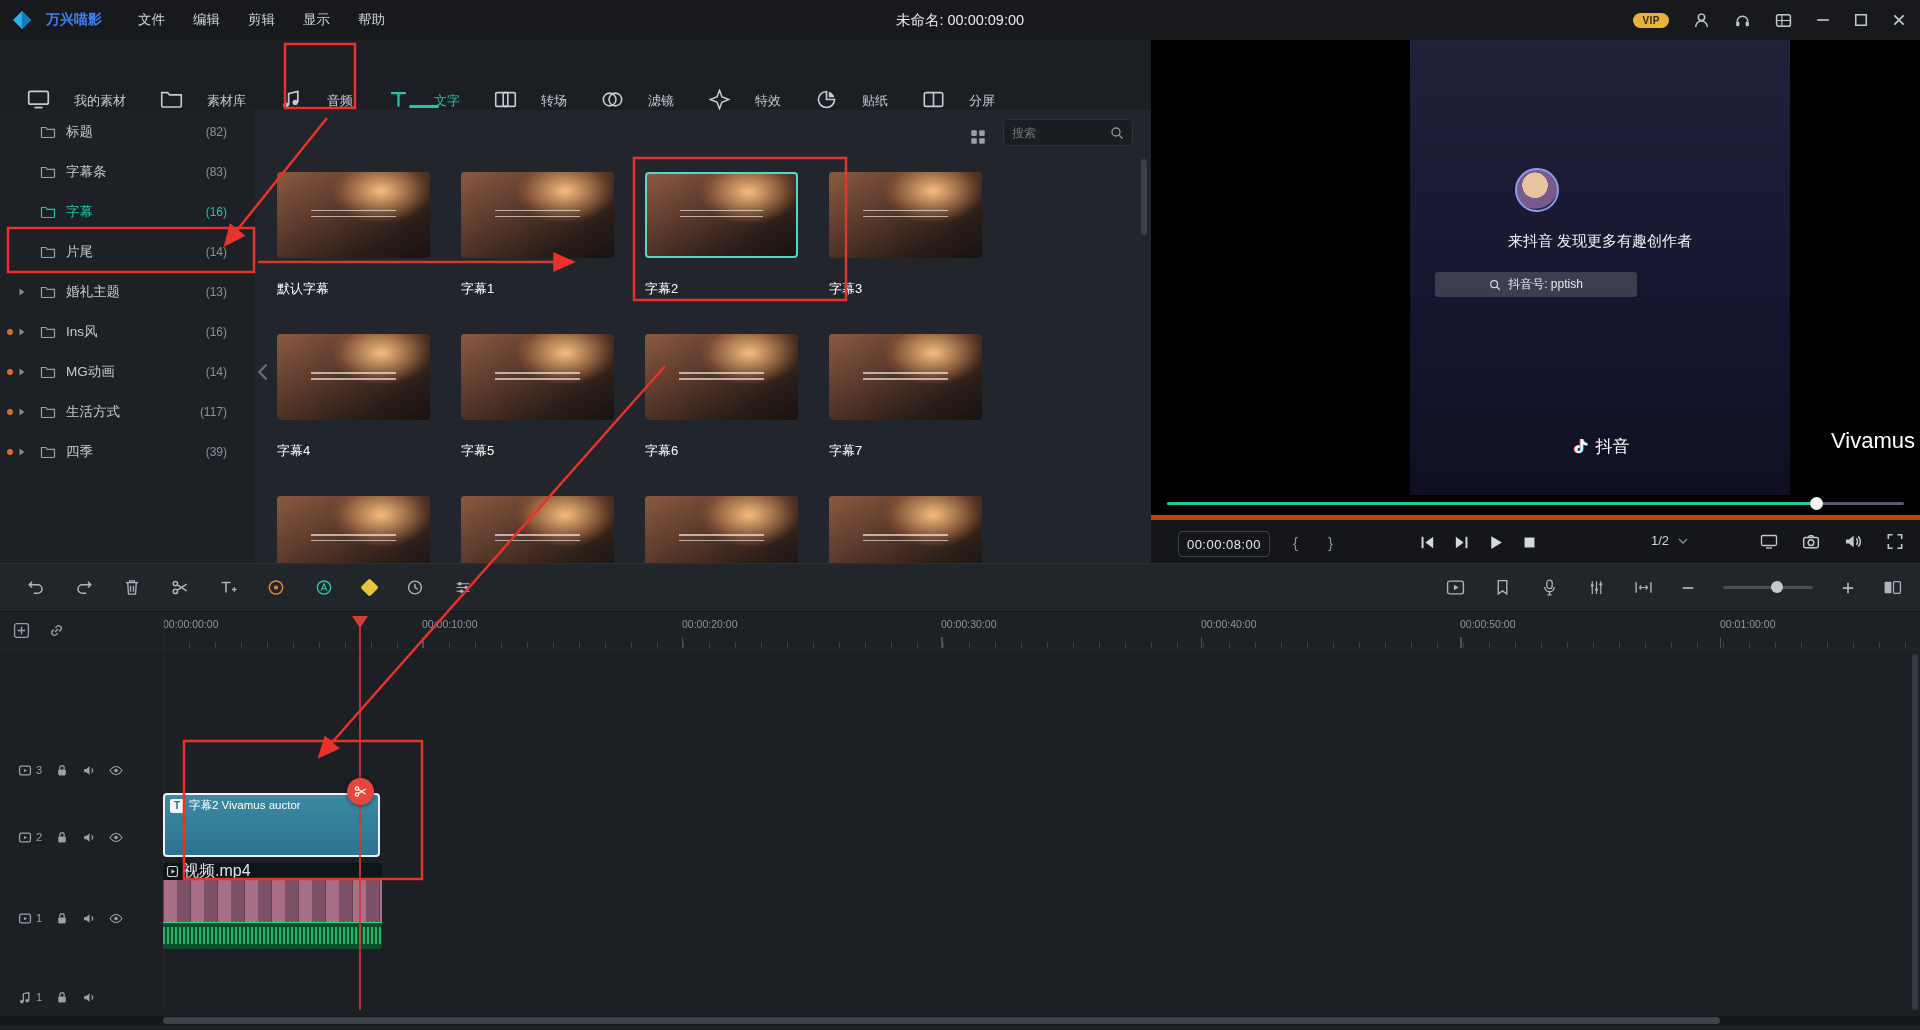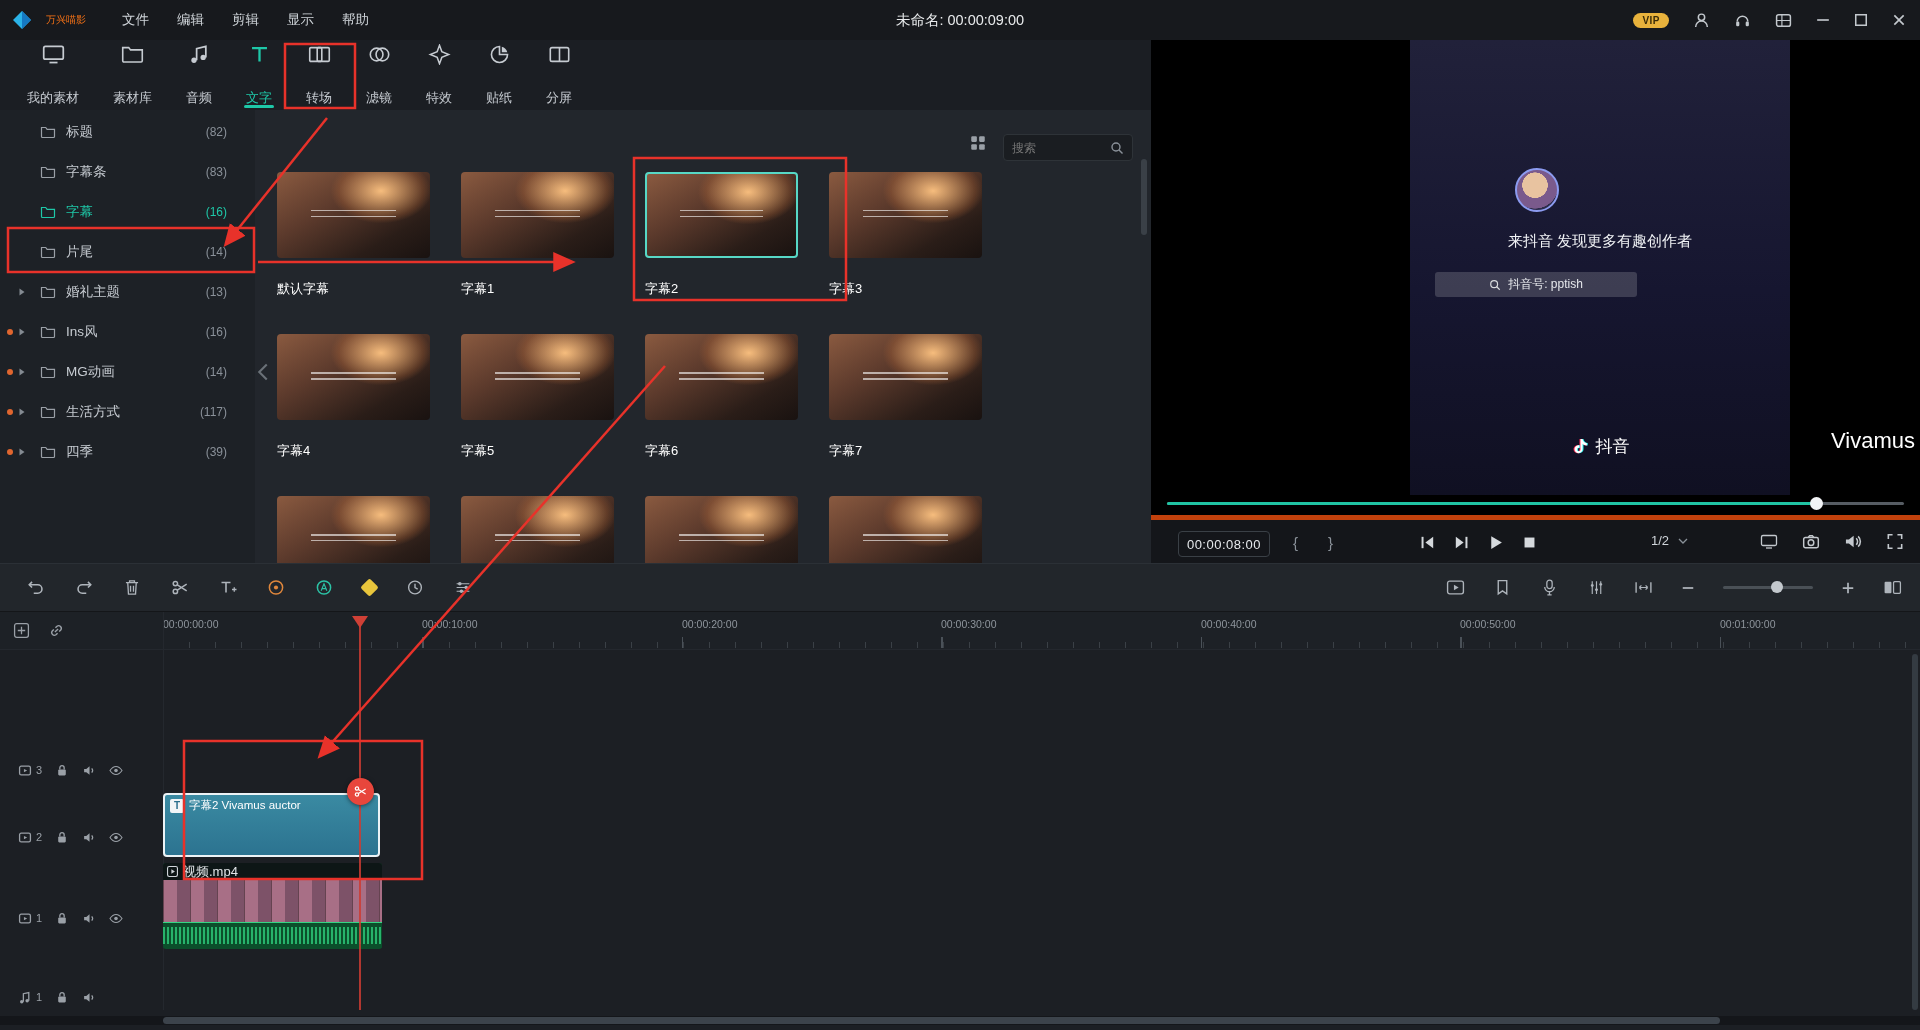--- a/index.html
+++ b/index.html
@@ -5,53 +5,53 @@
   *{margin:0;padding:0;box-sizing:border-box}
   html,body{background:#0d0f12;font-family:"Liberation Sans","DejaVu Sans",sans-serif}
   #root{position:relative;width:1920px;height:1030px;background:#1d2025;overflow:hidden;color:#c9ced4}
   .ic{display:inline-block;line-height:0}
   .ic svg{display:block;width:100%;height:100%}
 
   
   .menubar{position:absolute;left:0;top:0;width:1920px;height:40px;background:#17191d;display:flex;align-items:center;z-index:5}
   .mb-left{display:flex;align-items:center;gap:14px;padding-left:12px}
   .logo{width:20px;height:20px}
-  .appname{font-size:10px;font-weight:normal;color:#f97316}
+  .appname{font-size:14px;font-weight:bold;color:#3b82f6}
   .menus{display:flex;gap:4px;margin-left:10px}
   .menu-item{font-size:13.5px;color:#cfd4d9;padding:4px 12px;border-radius:3px;cursor:default}
   .mb-title{position:absolute;left:50%;top:0;transform:translateX(-50%);height:40px;display:flex;align-items:center;font-size:14.5px;color:#e8eaec}
   .mb-right{position:absolute;right:14px;top:0;height:40px;display:flex;align-items:center;gap:24px}
   .vip{background:#e8b23c;color:#3b2c08;font-size:10px;font-weight:bold;padding:2px 9px;border-radius:9px;letter-spacing:.5px}
   .mbic{width:17px;height:17px;color:#c3c8cd}
   .winbtn{width:14px;height:14px;color:#c3c8cd}
 
   
   .tabbar{position:absolute;left:0;top:40px;width:1151px;height:70px;background:#1b1e23;display:flex;align-items:stretch;padding-left:10px;z-index:4}
-  .tab{display:flex;flex-direction:column;align-items:center;justify-content:center;gap:24px;padding:0 17px;position:relative;color:#c6cbd1}
+  .tab{display:flex;flex-direction:row;align-items:flex-end;justify-content:center;gap:24px;padding:0 17px;position:relative;color:#c6cbd1}
   .tab .tic{width:23px;height:21px}
   .tab .tlab{font-size:13px;white-space:nowrap}
   .tab.active{color:#1ec8a8}
   .tab.active::after{content:"";position:absolute;bottom:2px;left:50%;transform:translateX(-50%);width:30px;height:3px;border-radius:2px;background:#1ec8a8}
   .export-btn{position:absolute;left:1020px;top:57px;width:112px;height:35px;border-radius:18px;background:#16a97c;color:#fff;display:flex;align-items:center;justify-content:center;gap:7px;font-size:13.5px}
   .export-btn .ic{width:14px;height:14px;color:#fff}
 
   
   .sidebar{position:absolute;left:0;top:110px;width:255px;height:453px;background:#1d2126;padding-top:2px}
   .side-item{height:40px;display:flex;align-items:center;position:relative;padding-left:40px;font-size:13.5px;color:#c6cbd1}
   .side-item .folder{width:16px;height:14px;margin-right:10px;color:#9aa0a7;flex:0 0 auto}
   .side-item .cnt{margin-left:auto;margin-right:28px;font-size:12px;color:#8a9199}
   .side-item .caret{position:absolute;left:18px;width:8px;height:10px;color:#848b92}
   .side-item .dot{position:absolute;left:7px;top:50%;transform:translateY(-50%);width:6px;height:6px;border-radius:50%;background:#e0662f}
   .side-item.active{color:#1ec8a8}
   .side-item.active .cnt{color:#1ec8a8}
   .side-item.active .folder{color:#1ec8a8}
 
   
   .library{position:absolute;left:255px;top:110px;width:896px;height:453px;background:#22262c;overflow:hidden}
-  .lib-head{position:absolute;top:24px;right:18px;display:flex;align-items:flex-start;gap:16px}
+  .lib-head{position:absolute;top:9px;right:18px;display:flex;align-items:flex-end;gap:16px}
   .cat-icon{width:18px;height:18px;color:#9aa0a7}
   .searchbox{width:130px;height:27px;background:#1a1d21;border:1px solid #2e3338;border-radius:4px;display:flex;align-items:center}
   .searchbox input{flex:1;min-width:0;background:transparent;border:0;outline:none;color:#b9bfc5;font-size:12px;padding:0 8px;font-family:inherit}
   .searchbox .ic{width:14px;height:14px;color:#8a9199;margin-right:8px}
   .carousel-prev{position:absolute;left:2px;top:252px;width:12px;height:20px;color:#6a7178}
   .grid{position:absolute;left:22px;top:62px;display:grid;grid-template-columns:repeat(4,153px);column-gap:31px;row-gap:36px}
   .card{width:153px}
   .th{position:relative;width:153px;height:86px;border-radius:4px;background:
       radial-gradient(70px 45px at 68% 22%,rgba(255,196,130,.95),rgba(170,100,55,.3) 60%,transparent 72%),
       linear-gradient(150deg,#8a5a40 0%,#5c3a2c 38%,#2a1d18 75%,#191210 100%)}
@@ -109,21 +109,21 @@
   .trk-head{position:absolute;left:0;width:163px;display:flex;align-items:center;gap:13px;padding-left:18px;color:#9aa0a7}
   .trk-head .ic{width:14px;height:13px}
   .trk-head .tno{font-size:11px;color:#9aa0a7;margin-left:-9px}
 
   .clip-text{position:absolute;left:163px;top:181px;width:217px;height:64px;border-radius:4px;background:linear-gradient(180deg,#3a8aa2,#2c7390);border:2px solid #ecf3f6;overflow:hidden;z-index:6}
   .ct-row{display:flex;align-items:center;gap:5px;padding:3px 0 0 5px}
   .ct-badge{width:14px;height:14px;border-radius:2px;background:#f2f5f7;color:#2b6f8d;font-size:10px;font-weight:bold;display:flex;align-items:center;justify-content:center;flex:0 0 auto}
   .ct-lab{font-size:11.5px;color:#fff;white-space:nowrap;overflow:hidden}
 
   .clip-video{position:absolute;left:163px;top:251px;width:219px;height:86px;border-radius:3px;overflow:hidden;z-index:5;background:#0b4f2b}
-  .vc-label{height:17px;background:rgba(14,17,21,.92);display:flex;align-items:center;gap:5px;padding-left:4px;font-size:13px;color:#e2e5e8}
+  .vc-label{height:17px;background:rgba(14,17,21,.92);display:flex;align-items:center;gap:5px;padding-left:4px;font-size:16px;color:#e2e5e8}
   .vc-label .ic{width:11px;height:11px;color:#cfd4d9}
   .vc-thumbs{height:43px;background:
      repeating-linear-gradient(90deg,rgba(0,0,0,.4) 0 1px,transparent 1px 27px),
      repeating-linear-gradient(90deg,#a86f86 0 14px,#7d5268 14px 27px);
      border-bottom:1px solid #35d584}
   .vc-wave{position:relative;height:25px;background:#0b4f2b}
   .vc-wave::after{content:"";position:absolute;left:0;right:0;top:15%;height:70%;background:repeating-linear-gradient(90deg,#27b36b 0 2px,rgba(0,0,0,0) 2px 4px)}
 
   .scissor-badge{position:absolute;left:347px;top:166px;width:27px;height:27px;border-radius:50%;background:#e8463c;display:flex;align-items:center;justify-content:center;z-index:25;box-shadow:0 1px 4px rgba(0,0,0,.5)}
   .scissor-badge .ic{width:13px;height:13px;color:#fff}

